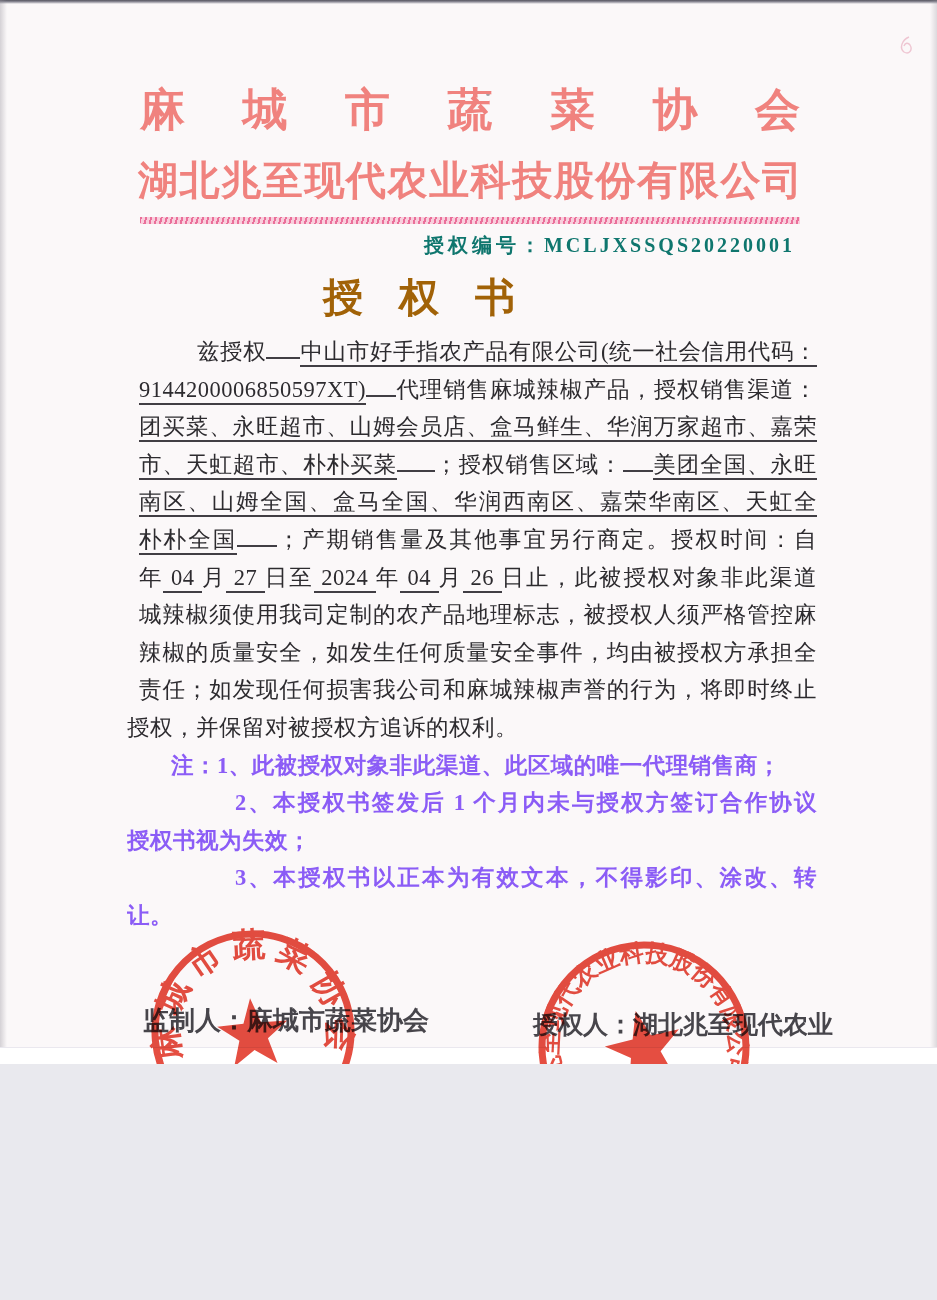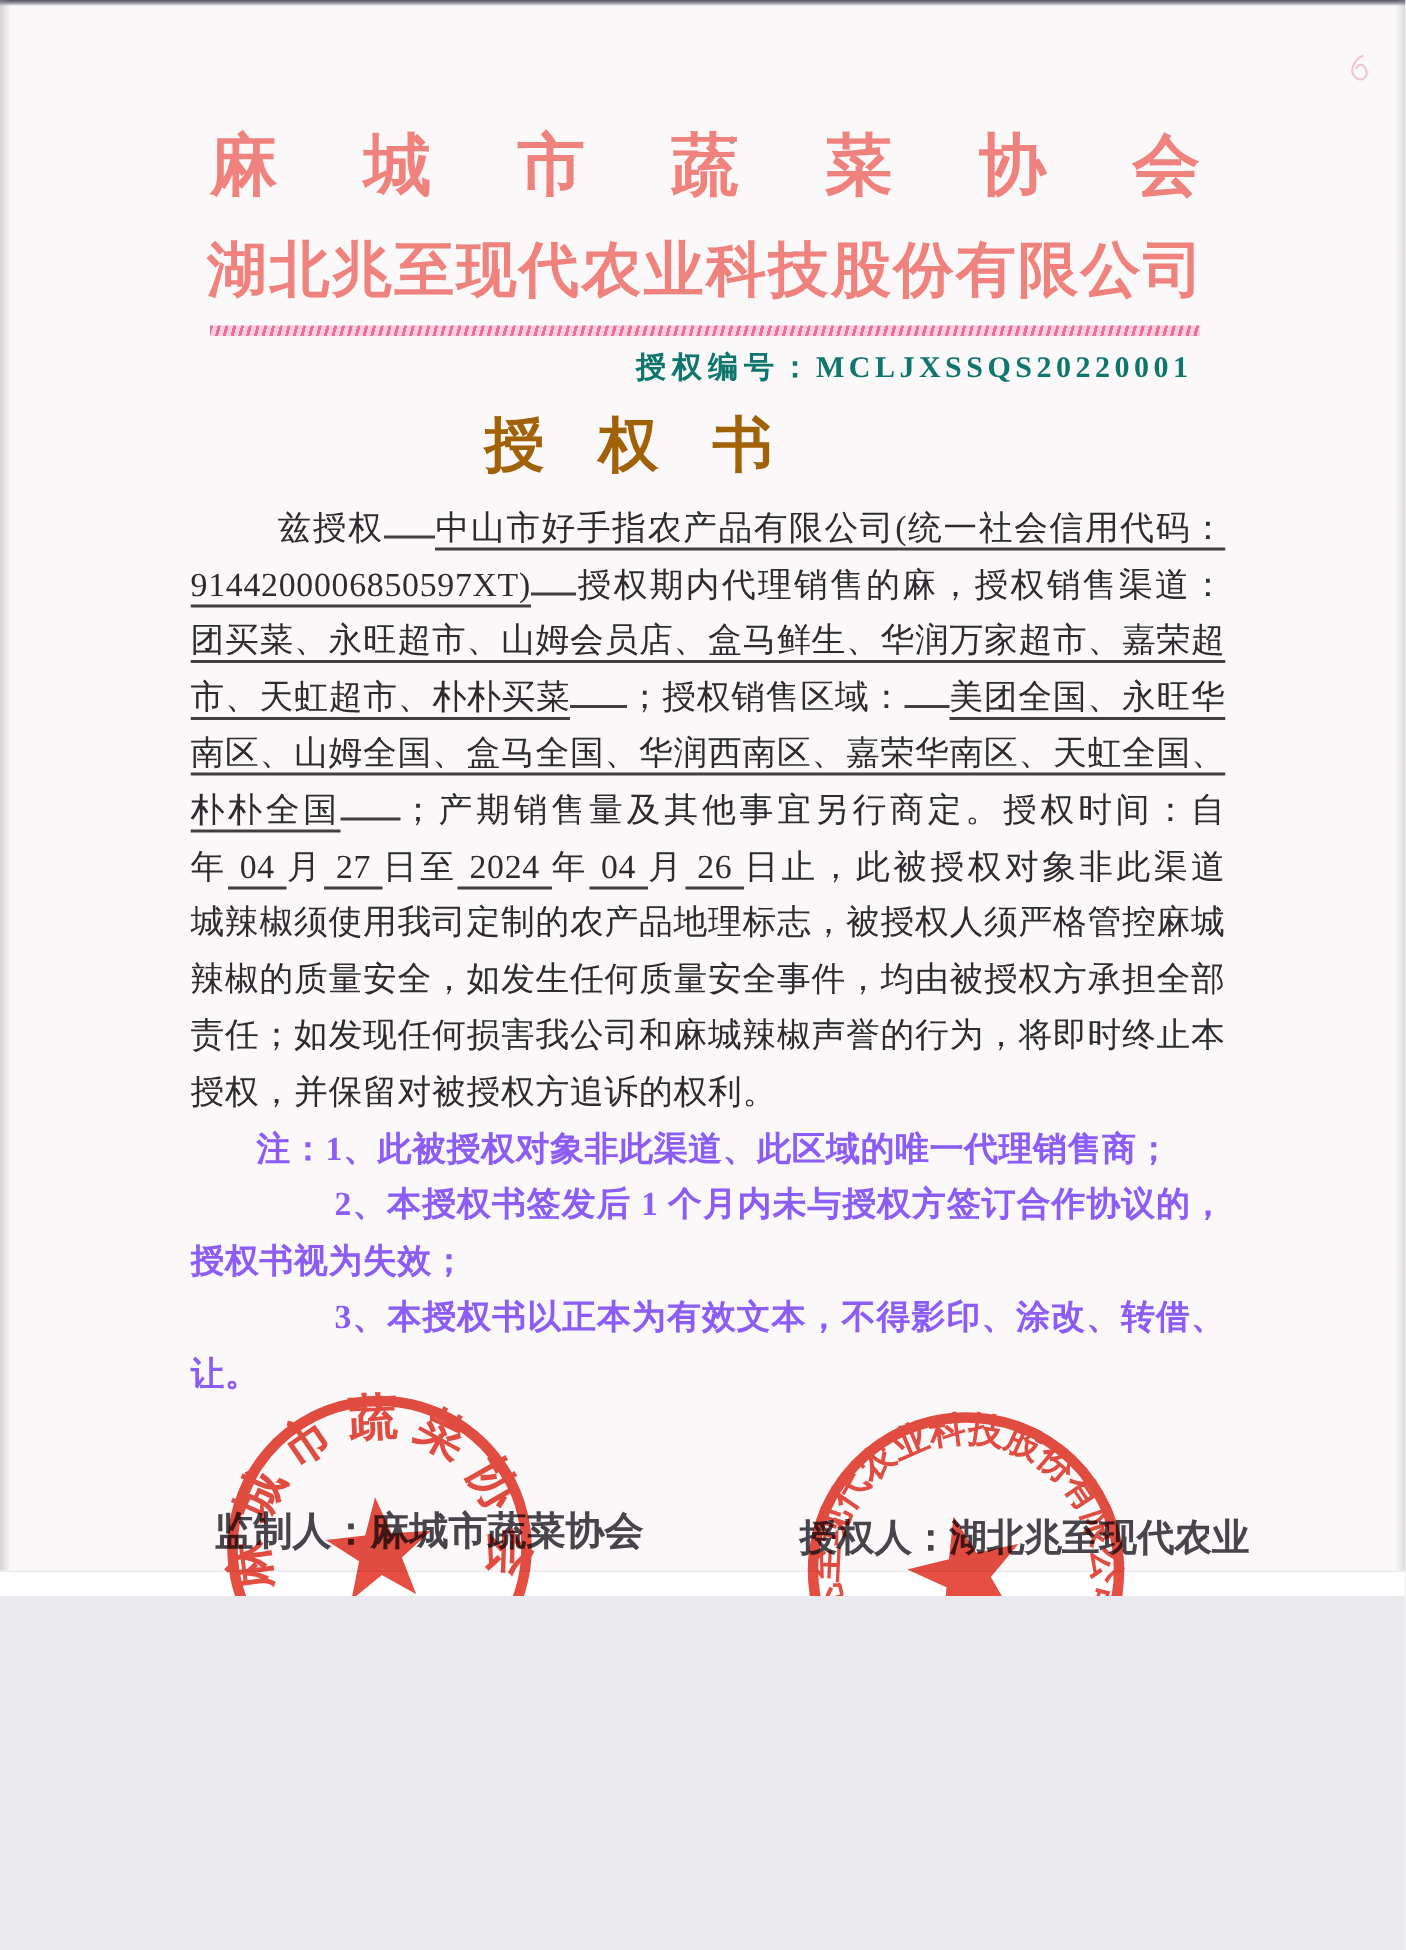--- a/index.html
+++ b/index.html
@@ -51,21 +51,21 @@
     text-align:center;font-family:"Liberation Sans","DejaVu Sans",sans-serif;
     font-weight:bold;font-size:40px;line-height:46px;color:#a16207;
     letter-spacing:36px;text-indent:36px;
   }
   
   .body-text{position:absolute;left:127px;top:333px;width:690px;}
   .bline{
     height:37.6px;line-height:37.6px;font-size:22.5px;
     letter-spacing:0.5px;overflow:hidden;white-space:pre-wrap;
   }
-  .bline.just{text-align:justify;text-align-last:justify;}
+  .bline.just{text-align:justify;text-align-last:justify;margin-left:12px;}
   .bline.note{font-weight:600;color:#8b5cf6;}
   .ul{border-bottom:2px solid #413e44;padding-bottom:1px;}
   .blank{display:inline-block;height:0.9em;vertical-align:baseline;}
   
   .sig{
     position:absolute;font-family:"Liberation Sans","DejaVu Sans",sans-serif;
     font-weight:600;color:#47454b;white-space:nowrap;
   }
   .sig .label{font-weight:700;}
   .supervisor{left:143px;top:1003px;font-size:26px;}
@@ -96,21 +96,21 @@
   <div class="org1">麻城市蔬菜协会</div>
   <div class="org2">湖北兆至现代农业科技股份有限公司</div>
   <div class="ribbon"></div>
   <div class="auth-no">
     <span>授权编号：</span><span class="code">MCLJXSSQS20220001</span>
   </div>
   <div class="doc-title">授权书</div>
 
   <div class="body-text">
       <div class="bline just" style="text-indent: 58px;"><span>兹授权</span><span class="ul blank" style="width: 34px;"></span><span class="ul">中山市好手指农产品有限公司(统一社会信用代码：</span></div>
-      <div class="bline just"><span class="ul">9144200006850597XT)</span><span class="ul blank" style="width: 30px;"></span><span>授权期内代理销售的麻，授权销售渠道：</span></div>
+      <div class="bline just"><span class="ul">9144200006850597XT)</span><span class="ul blank" style="width: 30px;"></span><span>代理销售麻城辣椒产品，授权销售渠道：</span></div>
       <div class="bline just"><span class="ul">团买菜、永旺超市、山姆会员店、盒马鲜生、华润万家超市、嘉荣超</span></div>
       <div class="bline just"><span class="ul">市、天虹超市、朴朴买菜</span><span class="ul blank" style="width: 38px;"></span><span>；授权销售区域：</span><span class="ul blank" style="width: 30px;"></span><span class="ul">美团全国、永旺华</span></div>
       <div class="bline just"><span class="ul">南区、山姆全国、盒马全国、华润西南区、嘉荣华南区、天虹全国、</span></div>
       <div class="bline just"><span class="ul">朴朴全国</span><span class="ul blank" style="width: 40px;"></span><span>；产期销售量及其他事宜另行商定。授权时间：自</span><span class="ul"> 2022</span></div>
       <div class="bline just"><span>年</span><span class="ul"> 04 </span><span>月</span><span class="ul"> 27 </span><span>日至</span><span class="ul"> 2024 </span><span>年</span><span class="ul"> 04 </span><span>月</span><span class="ul"> 26 </span><span>日止，此被授权对象非此渠道</span></div>
       <div class="bline just"><span>城辣椒须使用我司定制的农产品地理标志，被授权人须严格管控麻城</span></div>
       <div class="bline just"><span>辣椒的质量安全，如发生任何质量安全事件，均由被授权方承担全部</span></div>
       <div class="bline just"><span>责任；如发现任何损害我公司和麻城辣椒声誉的行为，将即时终止本</span></div>
       <div class="bline"><span>授权，并保留对被授权方追诉的权利。</span></div>
       <div class="bline note" style="text-indent: 44px;"><span>注：1、此被授权对象非此渠道、此区域的唯一代理销售商；</span></div>

